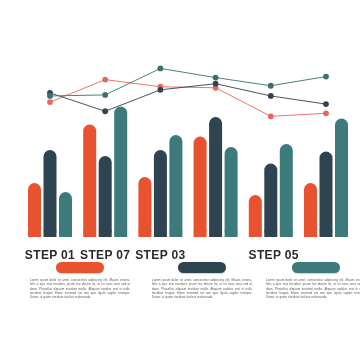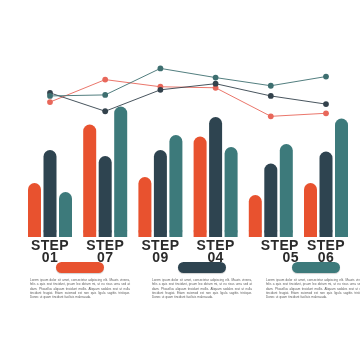--- a/index.html
+++ b/index.html
@@ -10,22 +10,22 @@
   }
   #infographic{position:absolute;inset:0;width:360px;height:360px;}
 
   
   .chart-wrap{position:absolute;left:0;top:0;width:360px;height:250px;}
   .chart-svg{position:absolute;left:0;top:0;}
 
   
   .steps-row{position:absolute;left:0;top:239px;width:360px;height:14px;}
   .step-label{
-    position:absolute;top:0;width:56px;text-align:center;
-    font-size:14px;font-weight:bold;letter-spacing:.35px;
+    position:absolute;top:10px;width:56px;text-align:center;
+    font-size:12px;font-weight:bold;letter-spacing:.35px;
     color:#2b2b2b;line-height:12px;
   }
 
   
   .desc-row{position:absolute;left:0;top:262px;width:360px;height:96px;}
   .desc-block{position:absolute;top:0;width:104px;}
   .desc-pill{
     width:48px;height:11px;border-radius:6px;margin:0 auto 5px auto;
     box-shadow:0 1px 1px rgba(0,0,0,.18);
   }
@@ -114,24 +114,22 @@
           <circle cx="215.60" cy="77.58" r="2.9" fill="#3E6F70"></circle>
           <circle cx="270.80" cy="85.74" r="2.9" fill="#3E6F70"></circle>
           <circle cx="326.00" cy="76.56" r="2.9" fill="#3E6F70"></circle>
         </g>
       </svg>
   </div>
 
   <div class="steps-row">
     <div class="step-label" style="left: 22px;">STEP 01</div>
     <div class="step-label" style="left: 77.2px;">STEP 07</div>
-    <div class="step-label" style="left: 132.4px;">STEP 09</div>
-    <div class="step-label" style="left: 187.6px;">STEP 04</div>
+    <div class="step-label" style="left: 132.4px;">STEP 03</div>
     <div class="step-label" style="left: 242.8px; text-align: right;">STEP 05</div>
-    <div class="step-label" style="left: 298px;">STEP 06</div>
   </div>
 
   <div class="desc-row">
     <div class="desc-block" style="left: 28px;">
       <div class="desc-pill" style="background: rgb(232, 82, 47);"></div>
       <div class="desc-text">Lorem ipsum dolor sit amet, consectetur adipiscing elit. Mauris viverra, felis a quis erat tincidunt, ipsum leo dictum mi, ut eu risus urna sed at diam. Phasellus aliquam tincidunt mollis. Aliquam sodales erat ut nulla tincidunt feugiat. Etiam euismod est non quis ligula sagittis tristique. Donec ut quam tincidunt facilisis malesuada.</div>
     </div>
     <div class="desc-block" style="left: 150px;">
       <div class="desc-pill" style="background: rgb(46, 68, 80);"></div>
       <div class="desc-text">Lorem ipsum dolor sit amet, consectetur adipiscing elit. Mauris viverra, felis a quis erat tincidunt, ipsum leo dictum mi, ut eu risus urna sed at diam. Phasellus aliquam tincidunt mollis. Aliquam sodales erat ut nulla tincidunt feugiat. Etiam euismod est non quis ligula sagittis tristique. Donec ut quam tincidunt facilisis malesuada.</div>

